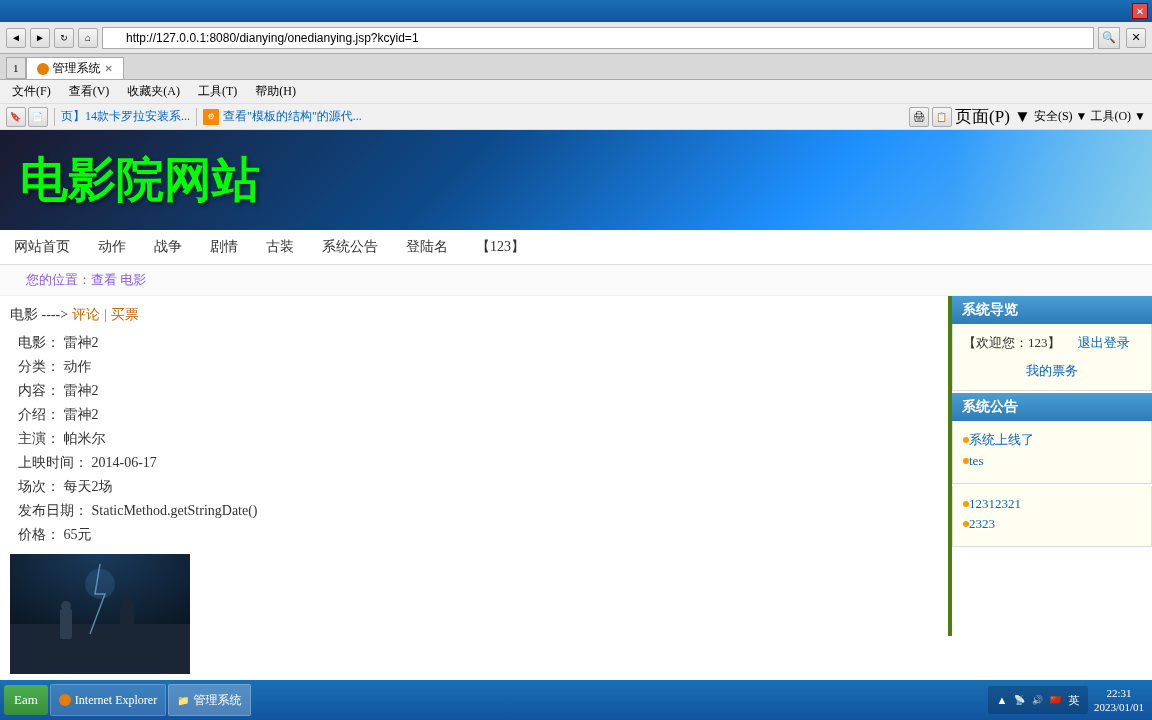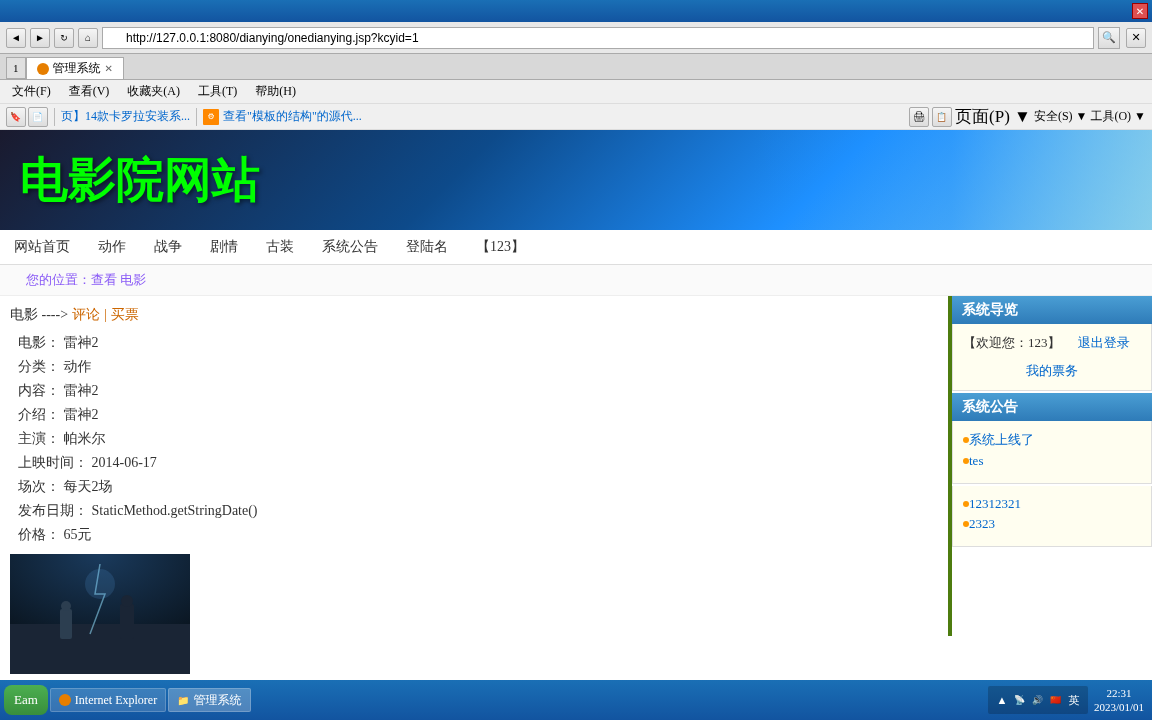--- a/index.html
+++ b/index.html
@@ -291,31 +291,31 @@
       padding: 0 4px;
       gap: 2px;
       position: fixed;
       bottom: 0;
       width: 1152px;
     }
     .taskbar-start {
       background: linear-gradient(to bottom, #4caf50, #388e3c);
       color: white;
       padding: 4px 10px;
-      border-radius: 8px;
+      border-radius: 3px;
       font-size: 13px;
       cursor: pointer;
       height: 30px;
       display: flex; align-items: center;
     }
     .taskbar-btn {
       background: rgba(255,255,255,0.15);
       color: white;
       padding: 2px 8px;
-      height: 24px;
+      height: 32px;
       display: flex; align-items: center;
       font-size: 12px;
       cursor: pointer;
       border: 1px solid rgba(255,255,255,0.2);
       border-radius: 2px;
     }
     .taskbar-tray {
       display: flex;
       align-items: center;
       gap: 2px;

